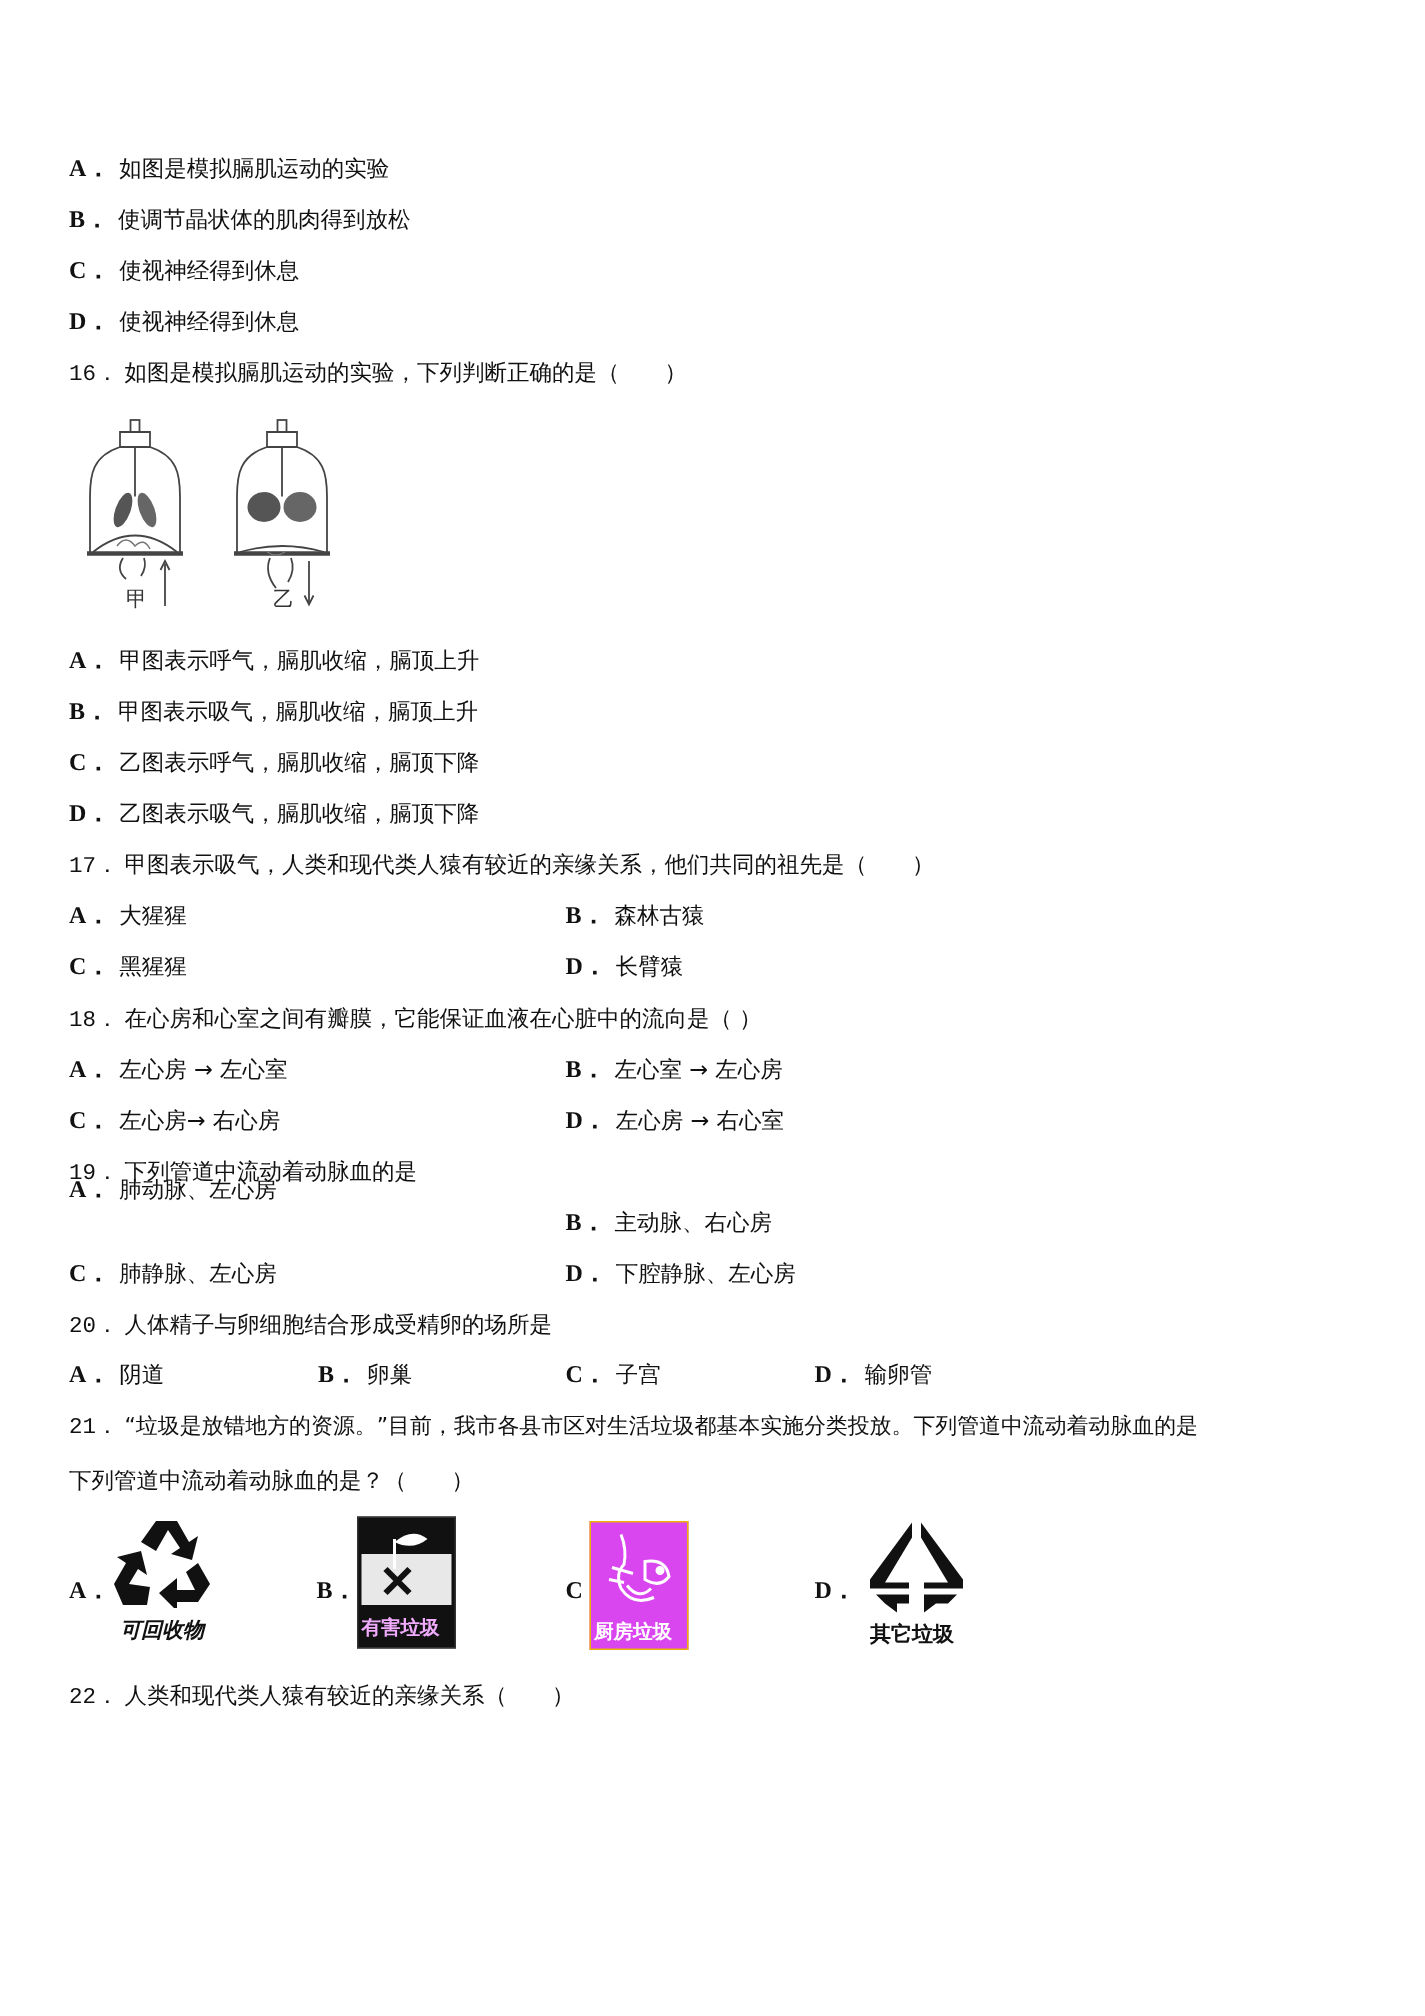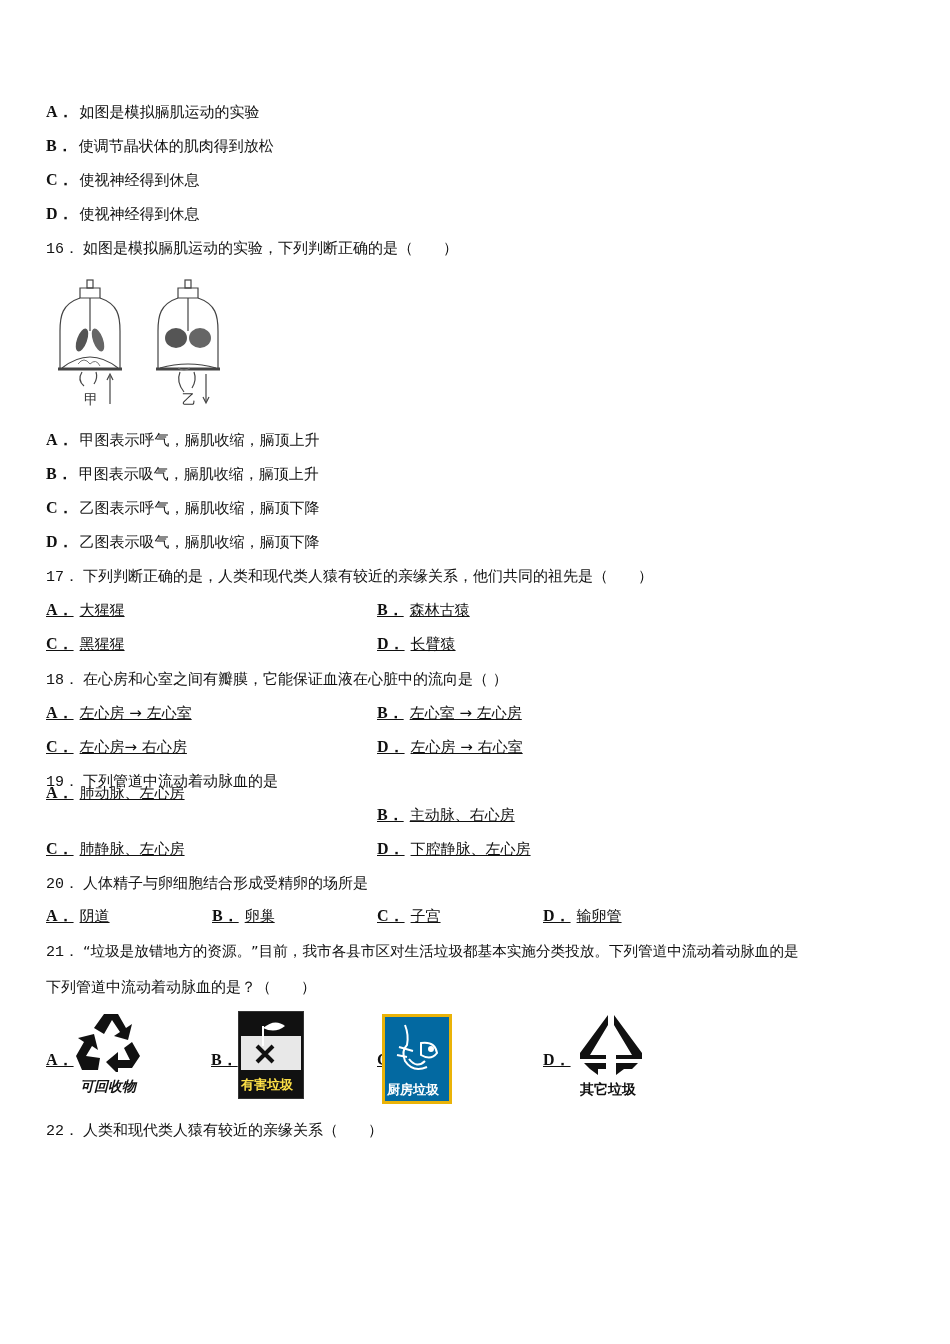--- a/index.html
+++ b/index.html
@@ -1,21 +1,21 @@
 <!DOCTYPE html>
 <html><head>
   <meta charset="utf-8">
   <style>
     html, body { margin: 0; padding: 0; background: #ffffff; }
     body { width: 950px; height: 1344px; position: relative; overflow: hidden;
            font-family: "DejaVu Sans", "Liberation Sans", sans-serif; color: #111; }
     .line { position: absolute; left: 46px; font-size: 15px; line-height: 20px; white-space: nowrap; }
     .lbl { font-family: "Liberation Serif", "DejaVu Serif", serif; font-weight: bold; font-size: 16px; margin-right: 6px; }
     .qnum { font-family: "Liberation Mono", "DejaVu Sans Mono", monospace; font-size: 15px; margin-right: 4px; }
-    .opt { position: absolute; font-size: 15px; line-height: 20px; white-space: nowrap; text-decoration: underline; }
+    .opt { position: absolute; font-size: 15px; line-height: 20px; white-space: nowrap; }
     .fig { position: absolute; }
     .sign-label { font-family: "Liberation Serif", "DejaVu Serif", serif; font-weight: bold; font-size: 14px; }
   </style>
 </head>
 <body>
 
 <div class="line" style="top:102px"><span class="lbl">A．</span><span>如图是模拟膈肌运动的实验</span></div>
 <div class="line" style="top:136px"><span class="lbl">B．</span><span>使调节晶状体的肌肉得到放松</span></div>
 <div class="line" style="top:170px"><span class="lbl">C．</span><span>使视神经得到休息</span></div>
 <div class="line" style="top:204px"><span class="lbl">D．</span><span>使视神经得到休息</span></div>
@@ -58,21 +58,21 @@
   </svg>
   <span style="position:absolute; left:32px; top:115px; font-size:14px; color:#333">甲</span>
   <span style="position:absolute; left:130px; top:115px; font-size:14px; color:#333">乙</span>
 </div>
 
 <div class="line" style="top:430px"><span class="lbl">A．</span><span>甲图表示呼气，膈肌收缩，膈顶上升</span></div>
 <div class="line" style="top:464px"><span class="lbl">B．</span><span>甲图表示吸气，膈肌收缩，膈顶上升</span></div>
 <div class="line" style="top:498px"><span class="lbl">C．</span><span>乙图表示呼气，膈肌收缩，膈顶下降</span></div>
 <div class="line" style="top:532px"><span class="lbl">D．</span><span>乙图表示吸气，膈肌收缩，膈顶下降</span></div>
 
-<div class="line" style="top:566px"><span class="qnum">17．</span><span>下列判断正确的是，人类和现代类人猿有较近的亲缘关系，他们共同的祖先是（　　）</span></div>
+<div class="line" style="top:566px"><span class="qnum">17．</span><span>甲图表示吸气，人类和现代类人猿有较近的亲缘关系，他们共同的祖先是（　　）</span></div>
 <div class="opt" style="left:46px; top:600px"><span class="lbl">A．</span><span>大猩猩</span></div>
 <div class="opt" style="left:377px; top:600px"><span class="lbl">B．</span><span>森林古猿</span></div>
 <div class="opt" style="left:46px; top:634px"><span class="lbl">C．</span><span>黑猩猩</span></div>
 <div class="opt" style="left:377px; top:634px"><span class="lbl">D．</span><span>长臂猿</span></div>
 
 <div class="line" style="top:669px"><span class="qnum">18．</span><span>在心房和心室之间有瓣膜，它能保证血液在心脏中的流向是（ ）</span></div>
 <div class="opt" style="left:46px; top:703px"><span class="lbl">A．</span><span>左心房 → 左心室</span></div>
 <div class="opt" style="left:377px; top:703px"><span class="lbl">B．</span><span>左心室 → 左心房</span></div>
 <div class="opt" style="left:46px; top:737px"><span class="lbl">C．</span><span>左心房→ 右心房</span></div>
 <div class="opt" style="left:377px; top:737px"><span class="lbl">D．</span><span>左心房 → 右心室</span></div>
@@ -105,25 +105,25 @@
 </div>
 
 <div class="opt" style="left:211px; top:1050px"><span class="lbl">B．</span></div>
 <div class="fig" style="left:238px; top:1011px; width:64px; height:86px; border:1px solid #333; background:#111;">
   <div style="position:absolute; left:2px; top:24px; width:60px; height:34px; background:#e8e8e8;"></div>
   <svg style="position:absolute; left:12px; top:4px" width="40" height="50" viewBox="0 0 40 50">
     <path d="M12 12 Q 24 2 34 10 Q 24 18 12 12 Z" fill="#fff"></path>
     <line x1="12" y1="10" x2="12" y2="30" stroke="#fff" stroke-width="2"></line>
     <path d="M6 30 L22 46 M22 30 L6 46" stroke="#111" stroke-width="4"></path>
   </svg>
-  <div class="sign-label" style="position:absolute; left:2px; top:64px; color:#fde047; font-size:13px;">有害垃圾</div>
+  <div class="sign-label" style="position:absolute; left:2px; top:64px; color:#f0abfc; font-size:13px;">有害垃圾</div>
 </div>
 
 <div class="opt" style="left:377px; top:1050px"><span class="lbl">C．</span></div>
-<div class="fig" style="left:382px; top:1014px; width:64px; height:84px; border:3px solid #eab308; background:#0369a1;">
+<div class="fig" style="left:393px; top:1014px; width:64px; height:84px; border:1px solid #eab308; background:#d946ef;">
   <svg style="position:absolute; left:6px; top:4px" width="52" height="58" viewBox="0 0 52 58">
     <g fill="none" stroke="#fff" stroke-width="2">
       <path d="M14 4 Q 18 14 16 24 Q 10 30 14 40 Q 22 52 36 46"></path>
       <path d="M8 26 L22 30 M6 34 L16 36"></path>
       <path d="M30 22 Q 44 20 46 32 Q 40 40 30 34 Z"></path>
       <circle cx="40" cy="28" r="2" fill="#fff"></circle>
       <path d="M18 38 Q 26 48 34 40"></path>
     </g>
   </svg>
   <div class="sign-label" style="position:absolute; left:2px; top:64px; color:#fff; font-size:13px;">厨房垃圾</div>

